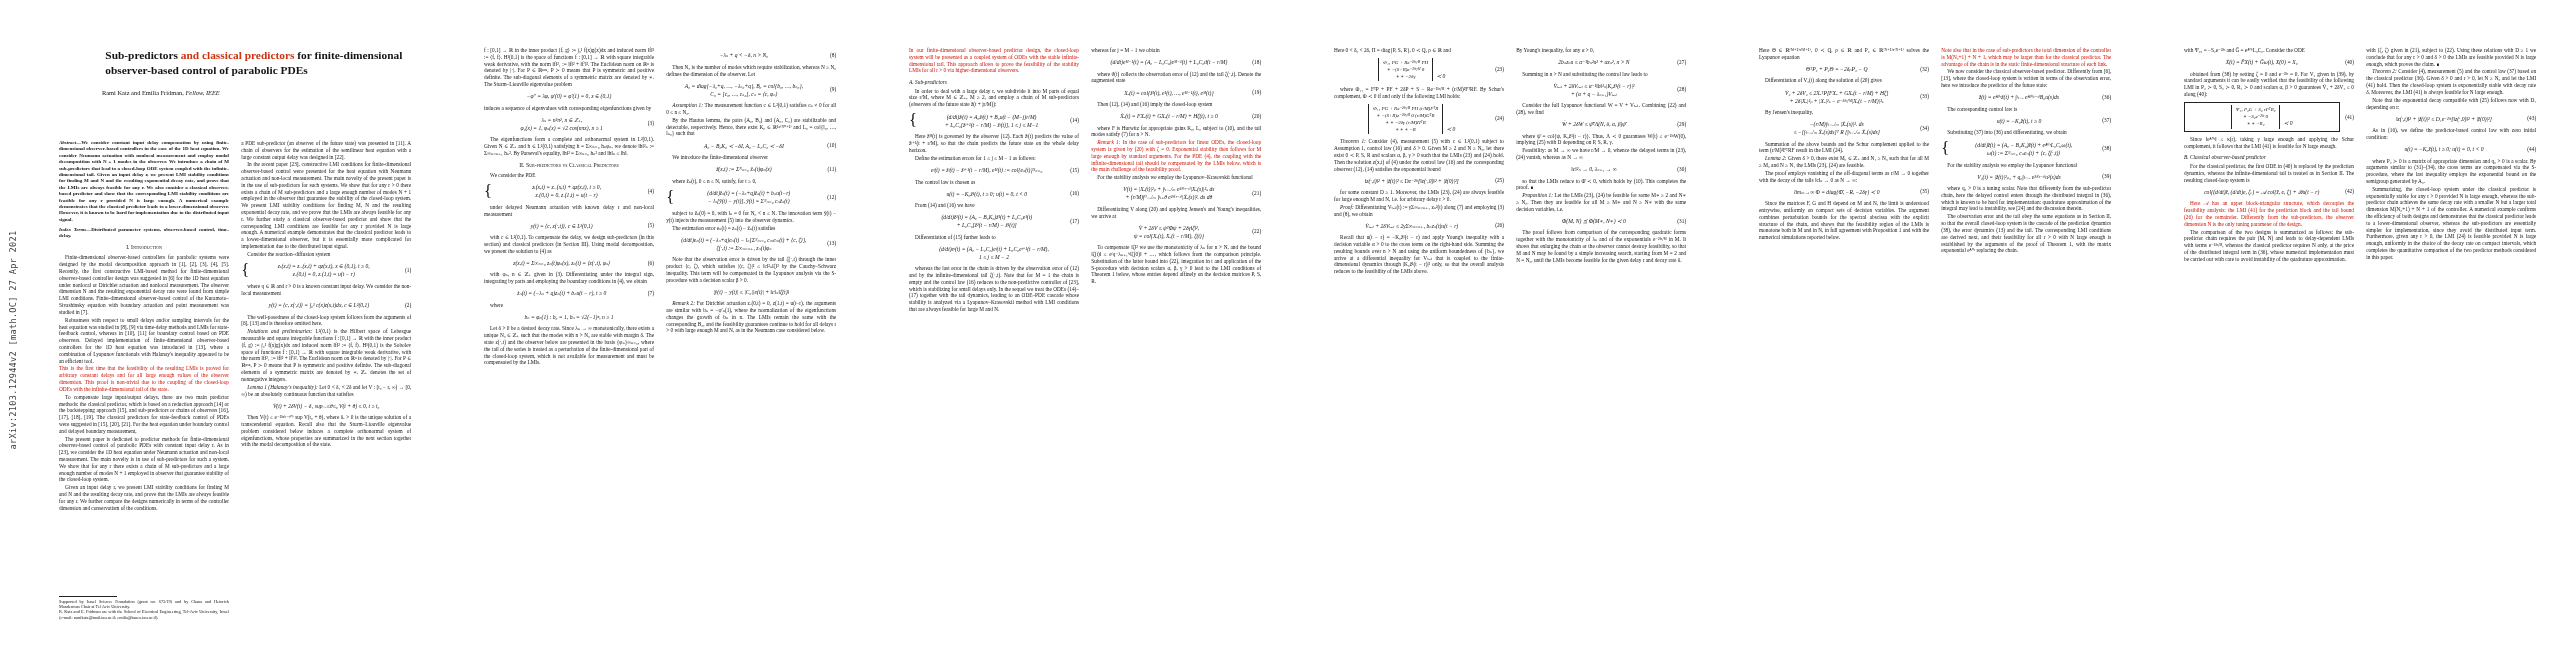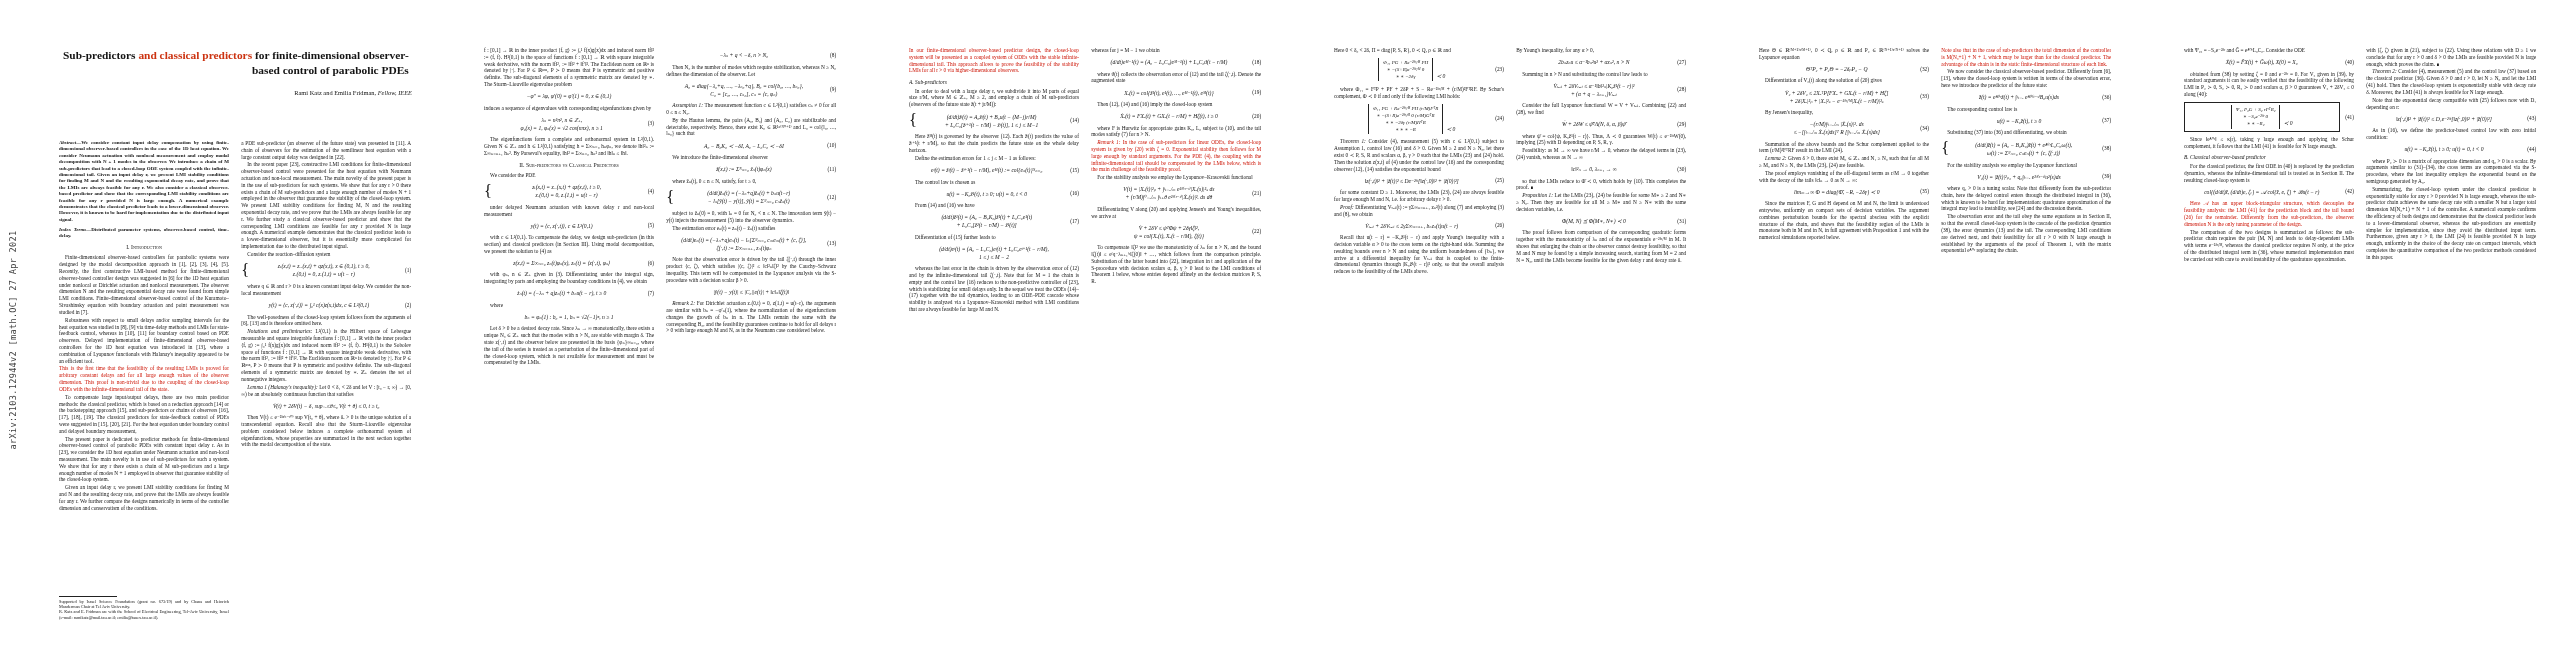--- a/index.html
+++ b/index.html
@@ -3,21 +3,21 @@
 <meta charset="utf-8">
 <style>
   html,body{margin:0;padding:0;background:#ffffff;}
   .canvas{position:relative;width:2576px;height:667px;background:#ffffff;overflow:hidden;
           font-family:"Liberation Serif","DejaVu Serif",serif;color:#141414;}
   .stamp{position:absolute;left:7.8px;top:340px;transform:translateY(-50%) rotate(180deg);
          writing-mode:vertical-rl;font-family:"DejaVu Sans Mono","Liberation Mono",monospace;
          font-size:8.6px;letter-spacing:0.3px;color:#3f3f3f;white-space:nowrap;}
   .pages{position:absolute;left:23px;top:0;display:flex;}
   .page{width:425px;height:667px;box-sizing:border-box;padding:47px 36px 0 36px;position:relative;}
-  .titleblock{height:93px;text-align:right;overflow:hidden;}
+  .titleblock{height:93px;text-align:left;overflow:hidden;margin-left:43px;}
   .title{font-size:11.4px;font-weight:bold;line-height:15px;margin:1.1px 3.3px 0 3.3px;}
   .title .accent{color:#cc3311;}
   .authors{margin-top:11px;font-size:6.4px;}
   .authors .it{font-style:italic;}
   .cols{display:flex;gap:12.2px;}
   .col{width:170px;height:574px;overflow:hidden;position:relative;text-align:justify;
        font-size:5.3px;line-height:6.8px;}
   .col-first{height:480px;}
   .para{margin:0 0 1.1px 0;text-indent:6.1px;}
   .noind{text-indent:0;}

